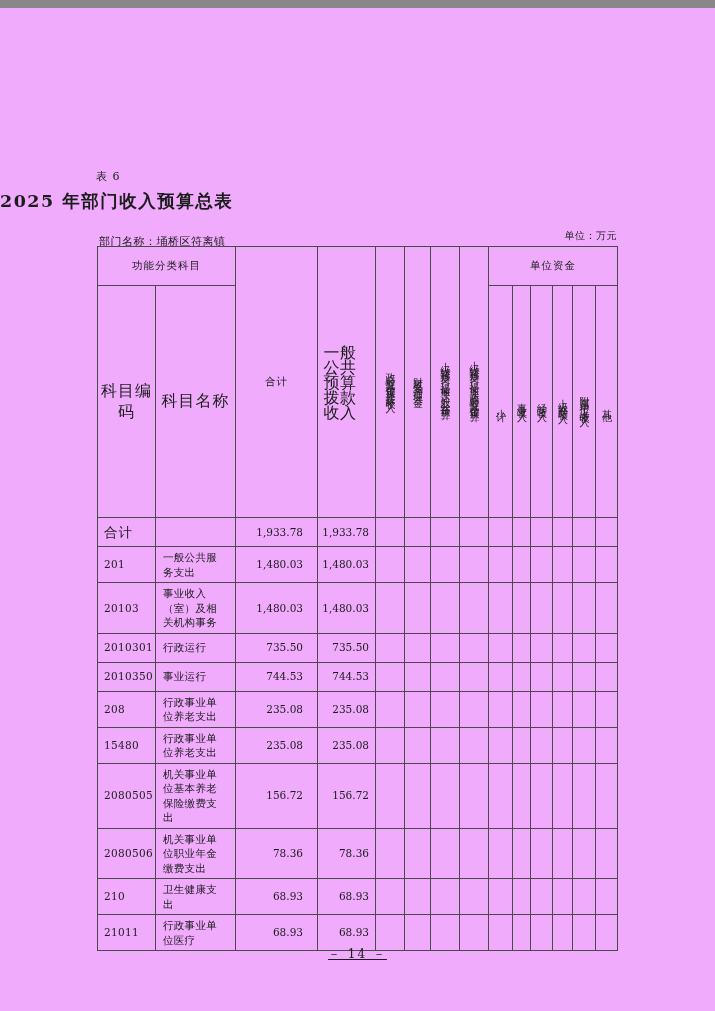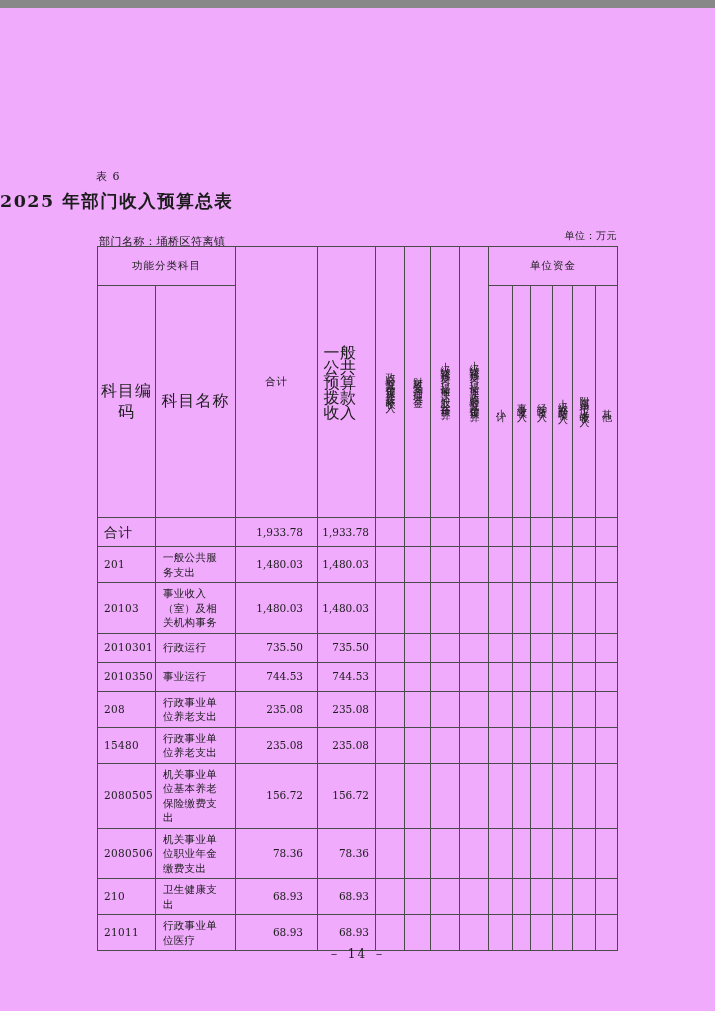--- a/index.html
+++ b/index.html
@@ -90,20 +90,21 @@
   tbody td.c-general { text-align: right; padding-right: 6px; }
   tbody tr.total-row td.c-code { font-size: 13.5px; letter-spacing: 1px; }
   .page-number {
     position: absolute;
     left: 0;
     right: 0;
     top: 938px;
     text-align: center;
     font-size: 12px;
     letter-spacing: 2px;
+    text-decoration: underline;
   }
 </style>
 </head>
 <body>
 
 <div class="page">
 
   <div class="table-label">表 6</div>
 
   <div class="doc-title">2025 年部门收入预算总表</div>

